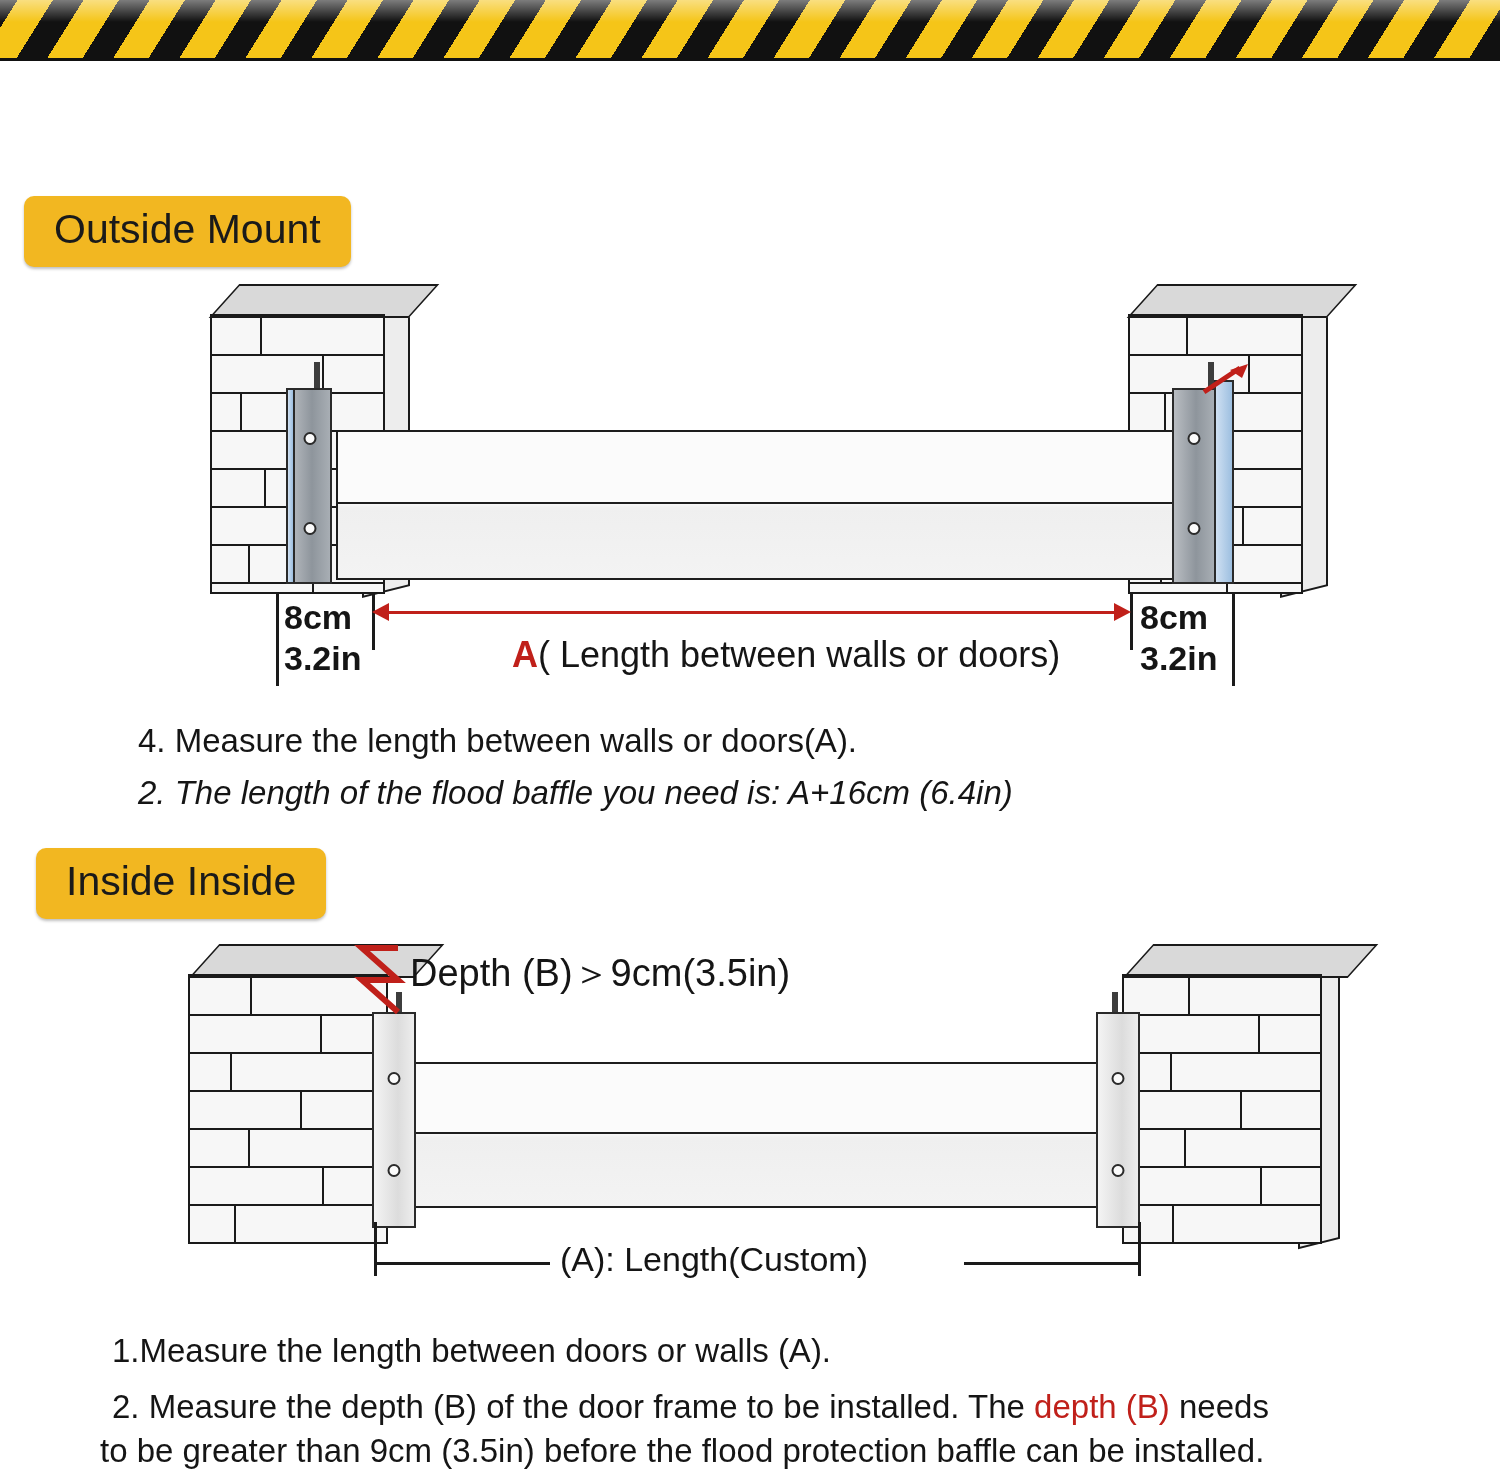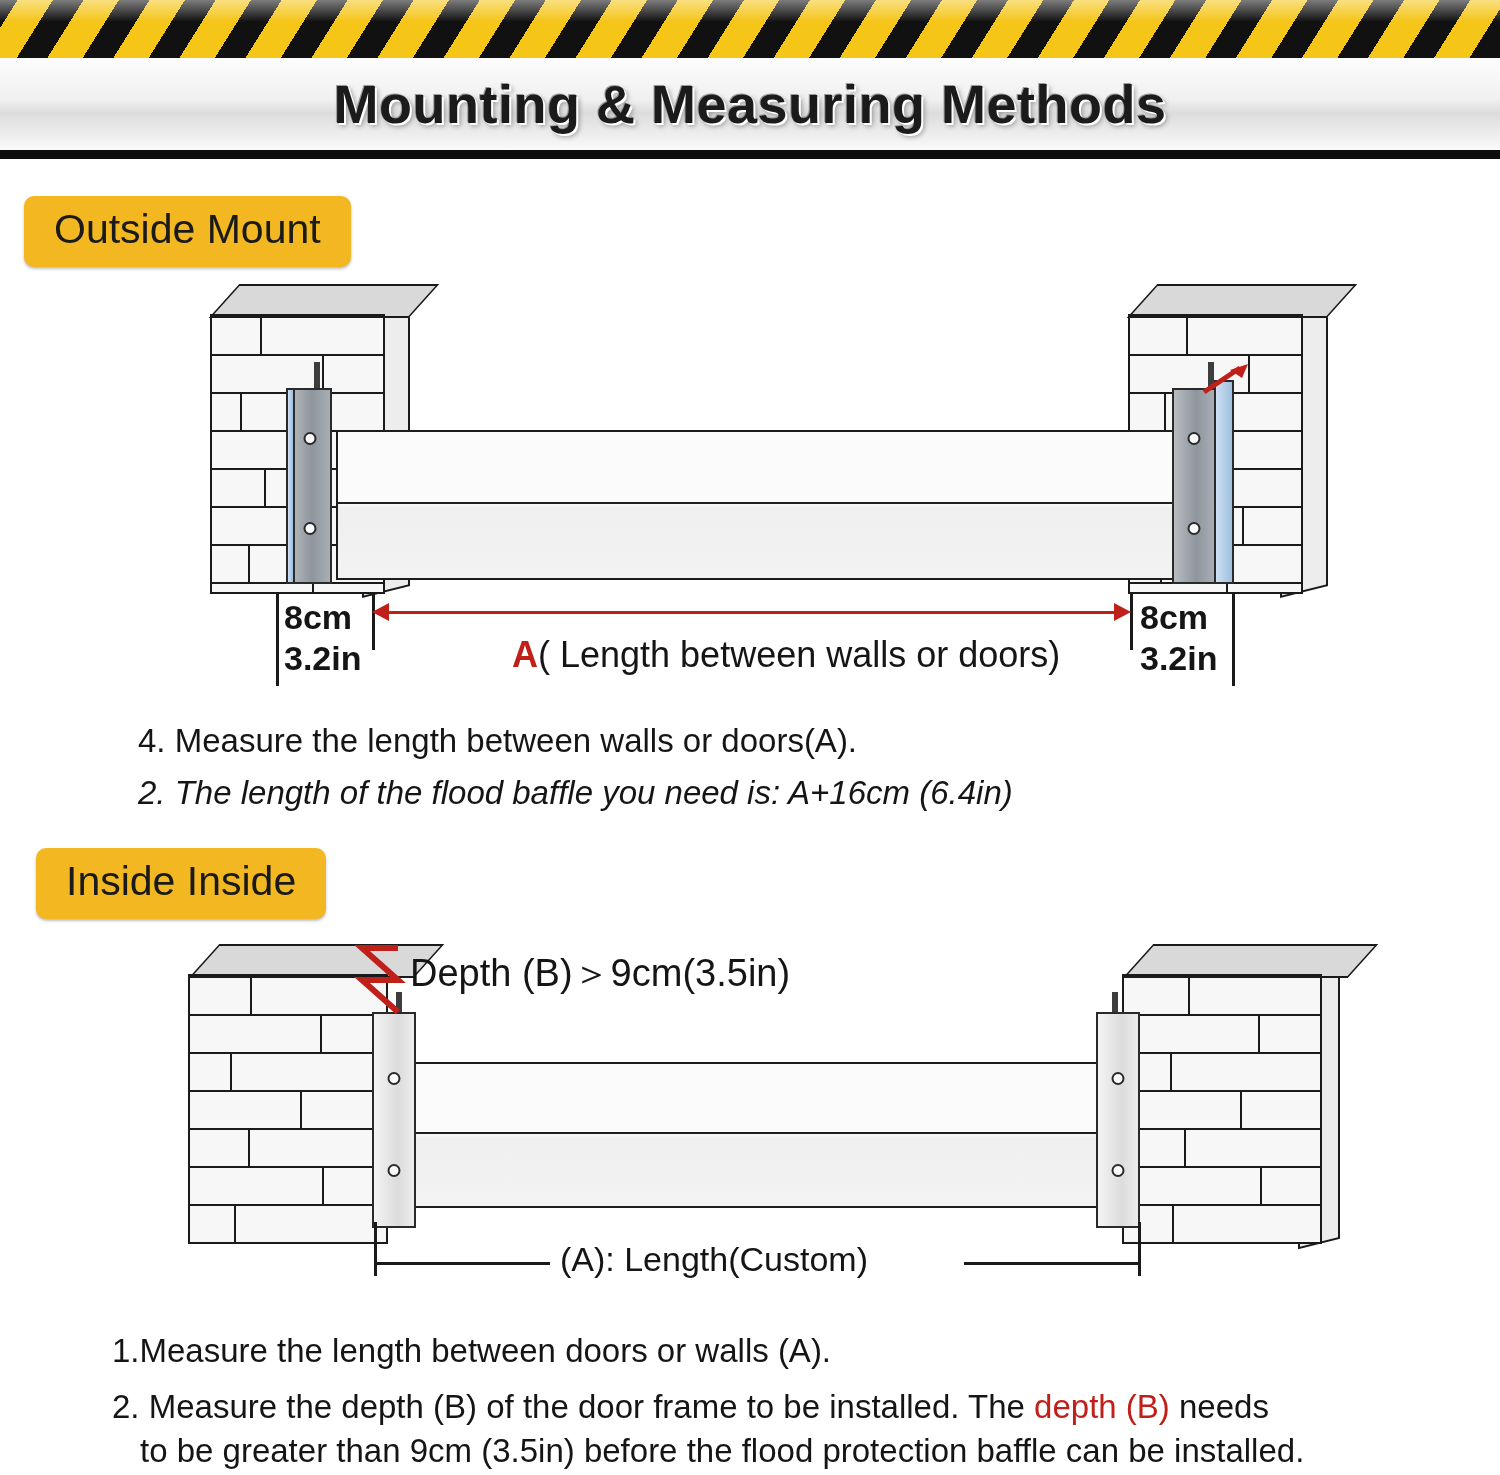--- a/index.html
+++ b/index.html
@@ -229,23 +229,20 @@
     color: #151515;
     white-space: nowrap;
   }
 </style>
 </head>
 <body>
 
 <div class="header-band">
   <div class="hazard-stripe">
     <div class="hazard-gloss"></div>
-  </div>
-  <div class="title-plate">
-    <span class="title-text">Mounting &amp; Measuring Methods</span>
   </div>
 </div>
 
 <div class="section-label" id="label-outside">Outside Mount</div>
 
 <div class="diagram" id="diagram-outside" style="left:0; top:270px; width:1500px; height:430px;">
 
   <div class="pillar" style="left:210px; top:14px; width:175px; height:310px;">
     <div class="side-face" style="left:152px; top:8px; width:48px; height:300px; transform:skewY(-14deg);"></div>
     <div class="top-face" style="width:200px; transform:skewX(-42deg); left:14px;"></div>
@@ -382,15 +379,15 @@
 <div class="tick" style="left:374px; top:1222px; height:54px;"></div>
 <div class="tick" style="left:1138px; top:1222px; height:54px;"></div>
 <div class="dim-line-black" style="left:374px; top:1262px; width:176px;"></div>
 <div class="dim-line-black" style="left:964px; top:1262px; width:174px;"></div>
 <div class="inside-len-label" style="left:560px; top:1240px;">(A): Length(Custom)</div>
 
 <div class="note" style="left:112px; top:1332px;">1.Measure the length between doors or walls (A).</div>
 <div class="note" style="left:112px; top:1388px;">
   <span>2. Measure the depth (B) of the door frame to be installed. The </span><span class="kw-red">depth (B)</span><span> needs</span>
 </div>
-<div class="note" style="left:100px; top:1432px;margin-left:40px;">
+<div class="note" style="left:100px; top:1432px;">
   <span>to be greater than 9cm (3.5in) before the flood protection baffle can be installed.</span>
 </div>
 
 </body></html>

